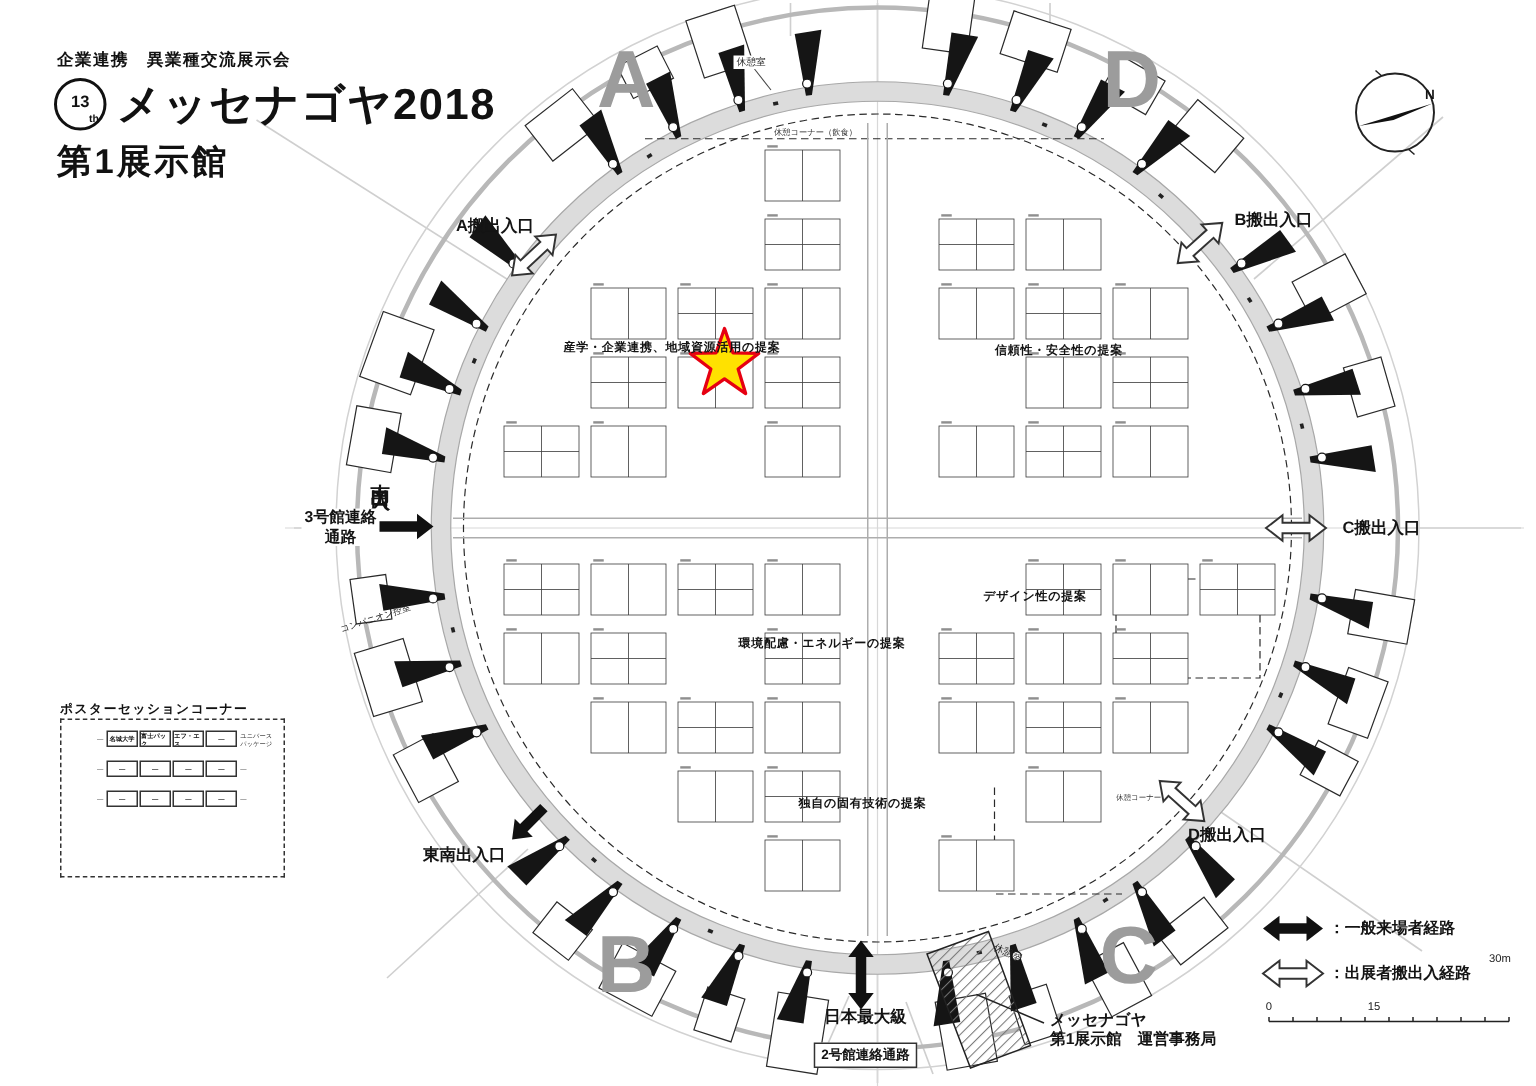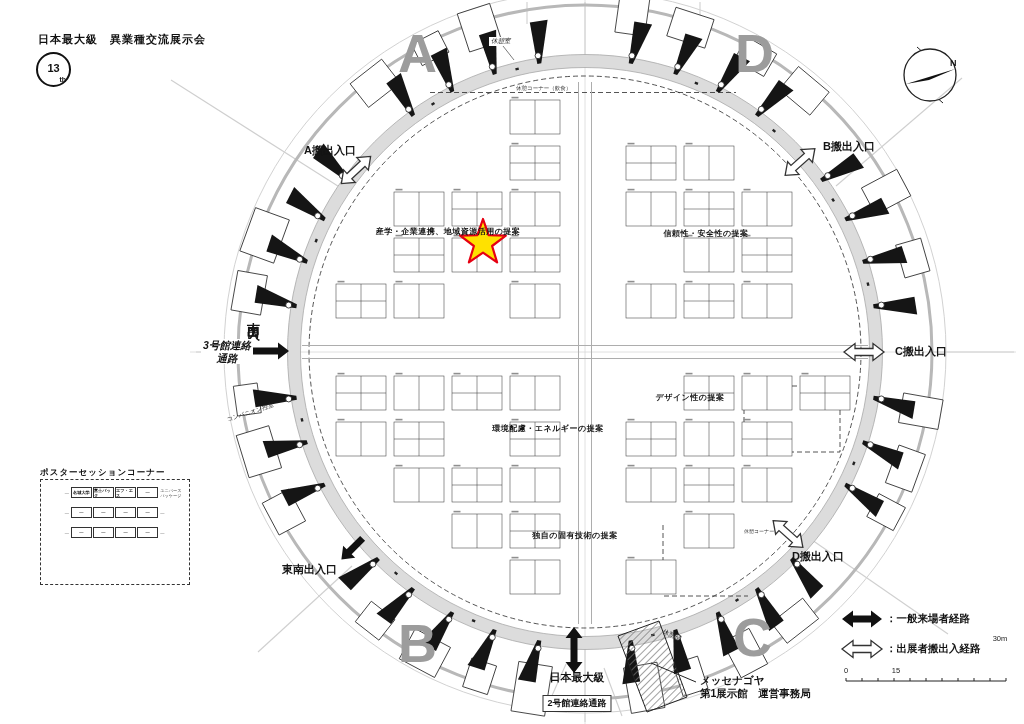--- a/index.html
+++ b/index.html
@@ -9,21 +9,21 @@
   .lbl{position:absolute;white-space:nowrap;color:#141414;}
   .b{font-weight:700;}
   .ctr{transform:translateX(-50%);}
   .quad{position:absolute;font-size:54px;font-weight:700;color:#9c9c9c;line-height:1;}
   .entr{font-size:11px;font-weight:700;}
   .zone{font-size:8px;font-weight:700;letter-spacing:.5px;}
   .roomlbl{font-size:6.5px;color:#222;}
   .tiny{font-size:5px;color:#333;}
   .vert{writing-mode:vertical-rl;letter-spacing:2px;}
   .boxed{border:1.2px solid #333;background:#fff;padding:1px 4px;font-size:9px;font-weight:700;}
-  .white-bg{background:#fff;padding:0 2px;font-style:italic;}
+  .white-bg{background:#fff;padding:0 2px;}
   
   .tagline{position:absolute;left:38px;top:32px;font-size:11px;font-weight:700;letter-spacing:1px;}
   .badge{position:absolute;left:36px;top:52px;width:31px;height:31px;border:2.5px solid #111;border-radius:50%;text-align:center;}
   .badge .num{font-size:11px;font-weight:700;line-height:28px;}
   .badge .suf{position:absolute;right:3px;bottom:2px;font-size:7px;font-weight:700;}
   .event{position:absolute;left:78px;top:50px;font-size:29px;font-weight:700;letter-spacing:1px;}
   .hall{position:absolute;left:38px;top:92px;font-size:23px;font-weight:700;letter-spacing:2px;}
   
   .legend-text{font-size:10.5px;font-weight:700;}
   .scale-lbl{font-size:7.5px;color:#222;}
@@ -380,25 +380,27 @@
         <line x1="1006" y1="678" x2="1006" y2="681"></line>
       </g>
       <g>
         <circle cx="930" cy="75" r="26" fill="none" stroke="#222" stroke-width="1.3"></circle>
         <polygon points="906,84 955,69 929,80" fill="#111"></polygon>
         <line x1="921" y1="50.5" x2="917" y2="47" stroke="#222" stroke-width="1"></line>
         <line x1="939" y1="99.5" x2="943" y2="103" stroke="#222" stroke-width="1"></line>
       </g>
     </svg>
 
-  <div class="tagline">日本最大級　異業種交流展示会</div>
+  <div class="tagline">企業連携　異業種交流展示会</div>
   <div class="badge">
     <span class="num">13</span>
     <span class="suf">th</span>
   </div>
+  <div class="event">メッセナゴヤ2018</div>
+  <div class="hall">第1展示館</div>
 
   <div class="quad" style="left:398px;top:26px;">A</div>
   <div class="quad" style="left:735px;top:26px;">D</div>
   <div class="quad" style="left:398px;top:616px;">B</div>
   <div class="quad" style="left:733px;top:610px;">C</div>
 
   <div class="lbl entr ctr" style="left:330px;top:143px;">A搬出入口</div>
   <div class="lbl entr ctr" style="left:849px;top:139px;">B搬出入口</div>
   <div class="lbl entr" style="left:895px;top:344px;">C搬出入口</div>
   <div class="lbl entr ctr" style="left:818px;top:549px;">D搬出入口</div>
@@ -422,21 +424,21 @@
   <div class="lbl roomlbl" style="left:226px;top:408px;transform:rotate(-18deg);font-size:6px;">コンパニオン控室</div>
 
   <div class="lbl office-lbl" style="left:700px;top:674px;">
     <div>メッセナゴヤ</div>
     <div>第1展示館　運営事務局</div>
   </div>
 
   <div class="lbl legend-text" style="left:886px;top:612px;">：一般来場者経路</div>
   <div class="lbl legend-text" style="left:886px;top:642px;">：出展者搬出入経路</div>
   <div class="lbl scale-lbl ctr" style="left:846px;top:666px;">0</div>
-  <div class="lbl scale-lbl ctr" style="left:896px;top:666px;">15</div>
+  <div class="lbl scale-lbl ctr" style="left:916px;top:666px;">15</div>
   <div class="lbl scale-lbl ctr" style="left:1000px;top:634px;">30m</div>
 
   <div class="lbl n-lbl" style="left:950px;top:58px;">N</div>
 
   <div class="poster-title">ポスターセッションコーナー</div>
   <div class="poster-box">
     <div class="prow">
       <span class="plab">—</span>
       <span class="pcell">名城大学</span>
       <span class="pcell">富士パック</span>

